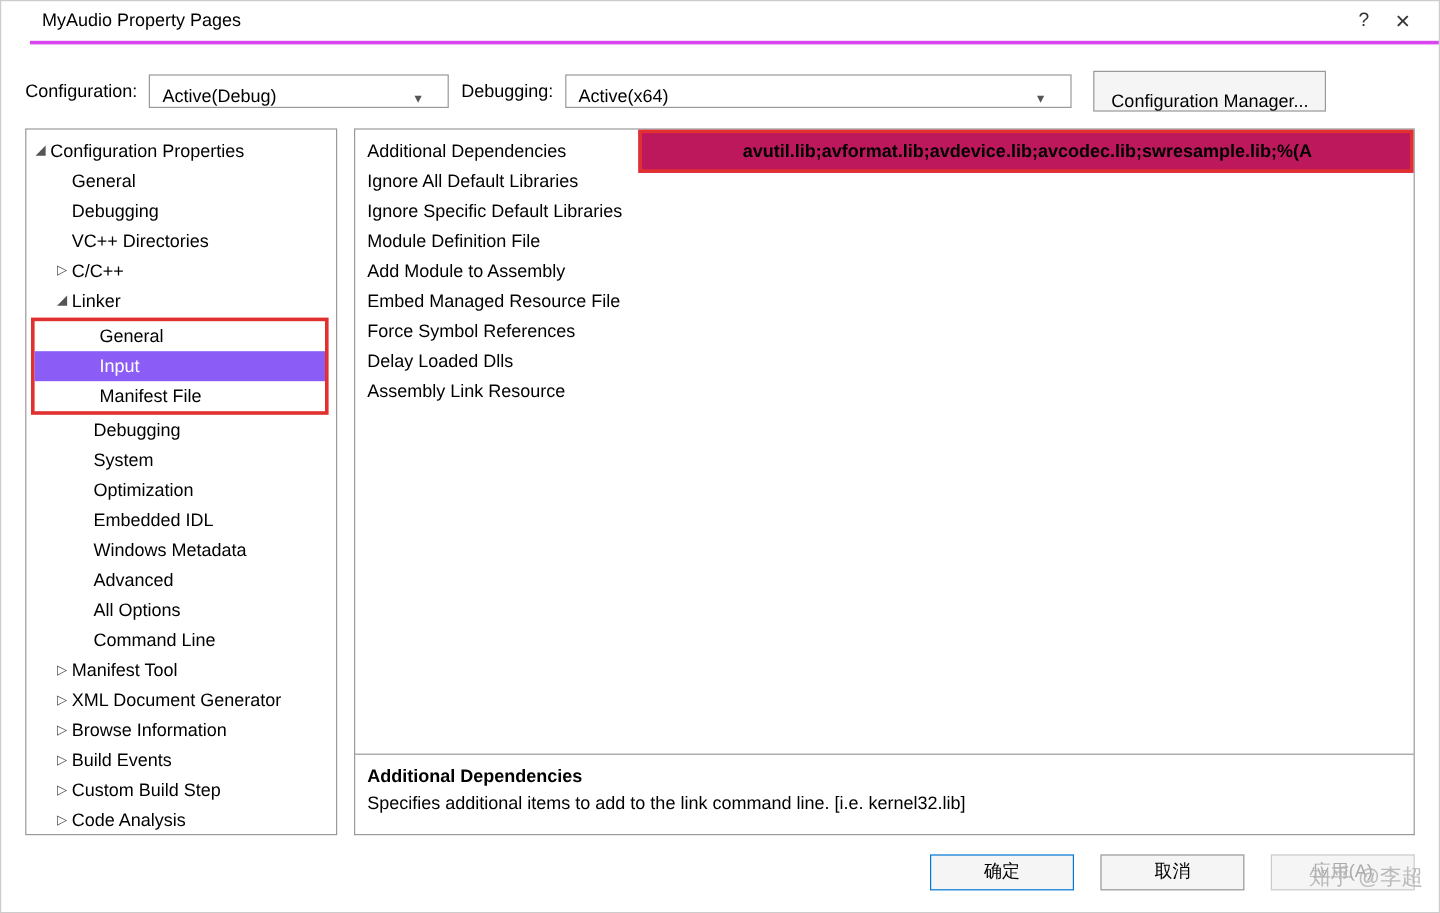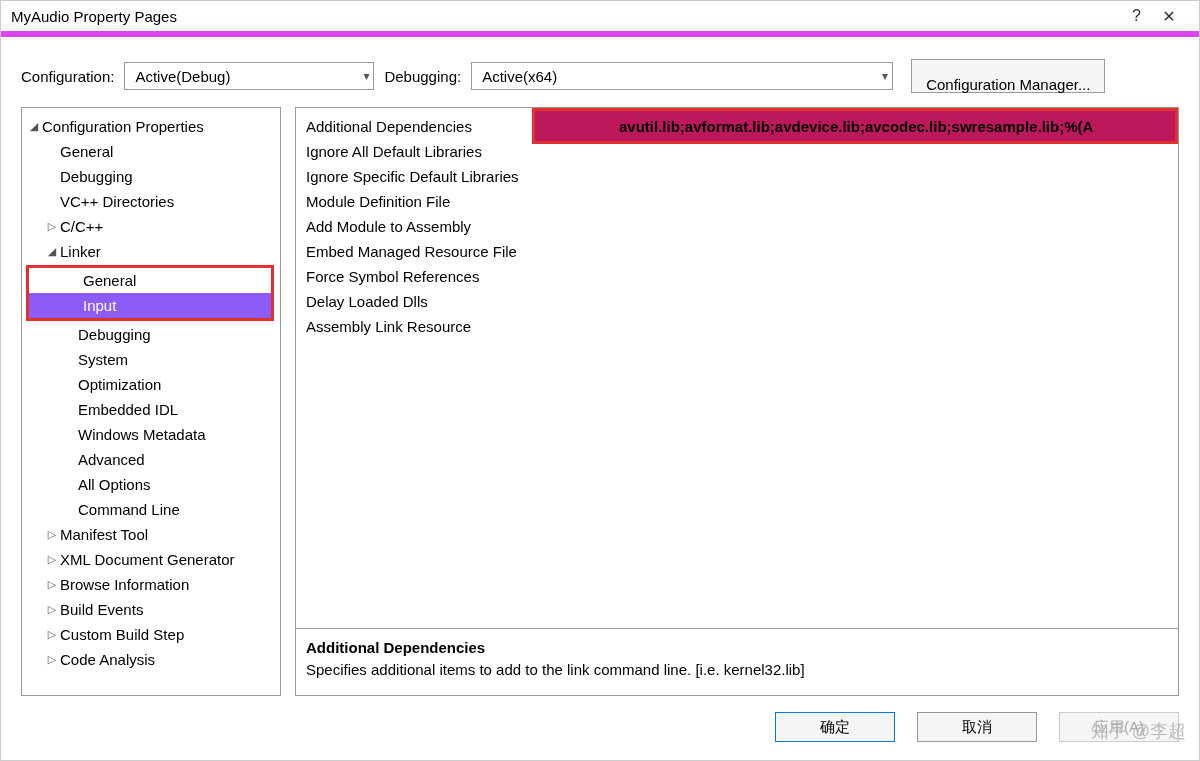--- a/index.html
+++ b/index.html
@@ -9,34 +9,35 @@
     font-size: 14px;
     background: #fff;
     color: #000;
     width: 1200px; height: 761px;
     overflow: hidden;
   }
   .window { width: 1200px; height: 761px; display: flex; flex-direction: column; border: 1px solid #ccc; }
   .titlebar {
     height: 36px; display: flex; align-items: center;
     padding: 0 8px 0 10px; font-size: 15px;
-    border-bottom: 6px solid #d946ef;
+    border-bottom: 3px solid #d946ef;
+    margin-left: 24px;
   }
   .titlebar .title { flex: 1; }
   .titlebar .ctl { width: 44px; text-align: center; font-size: 16px; color: #333; }
   .titlebar .help-icon { font-size: 16px; color: #333; margin-right: 6px; }
   .toolbar {
     display: flex; align-items: center; gap: 10px;
     padding: 22px 20px 14px 20px;
   }
   .toolbar label { font-size: 15px; }
   .combo {
-    display: flex; align-items: center; justify-content: space-between;
+    display: flex; align-items: flex-end; justify-content: space-between;
     border: 1px solid #999; background: #fff;
-    height: 28px; padding: 0 4px 0 10px; font-size: 15px;
+    height: 28px; padding: 0 22px 0 10px; font-size: 15px;
   }
   .combo .chev { color: #555; font-size: 12px; }
   .combo.c-config { width: 250px; }
   .combo.c-platform { width: 422px; margin-right: 8px; }
   .btn-mgr {
     height: 28px; border: 1px solid #999; background: #f5f5f5;
     padding: 16px 14px; font-size: 15px;
   }
   .main { flex: 1; display: flex; padding: 0 20px 0 20px; gap: 14px; min-height: 0; }
   .tree {
@@ -152,20 +153,24 @@
 
       <div class="redbox-tree">
         <div class="ti depth2">
             <span class="arrow blank">▸</span>
             <span>General</span>
           </div>
         <div class="ti depth2 selected">
             <span class="arrow blank">▸</span>
             <span>Input</span>
           </div>
+        <div class="ti depth2">
+            <span class="arrow blank">▸</span>
+            <span>Manifest File</span>
+          </div>
       </div>
 
       <div class="ti depth2">
           <span class="arrow blank">▸</span>
           <span>Debugging</span>
         </div>
       <div class="ti depth2">
           <span class="arrow blank">▸</span>
           <span>System</span>
         </div>

